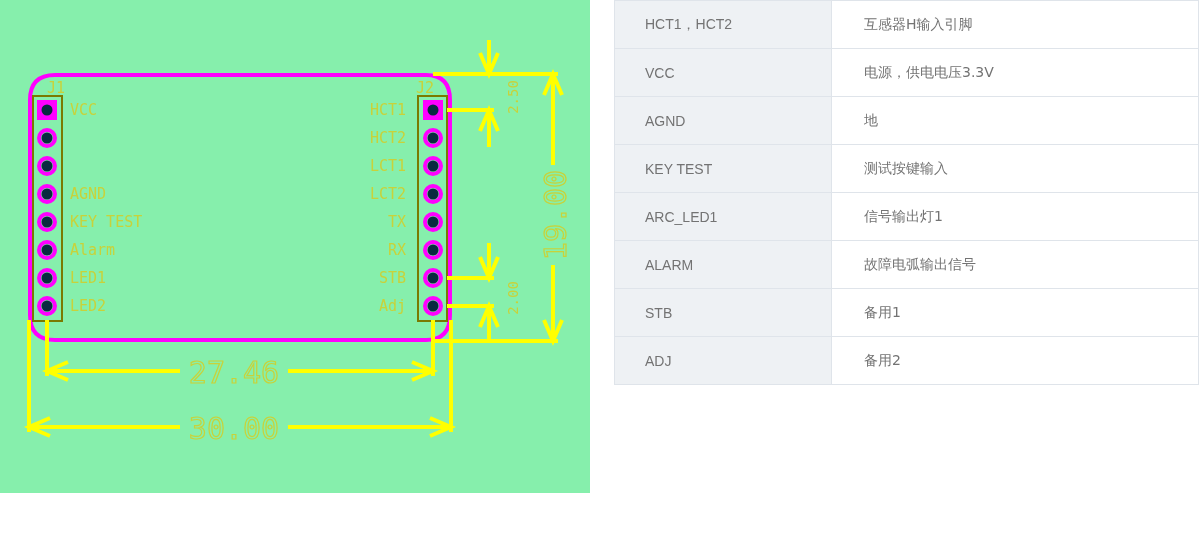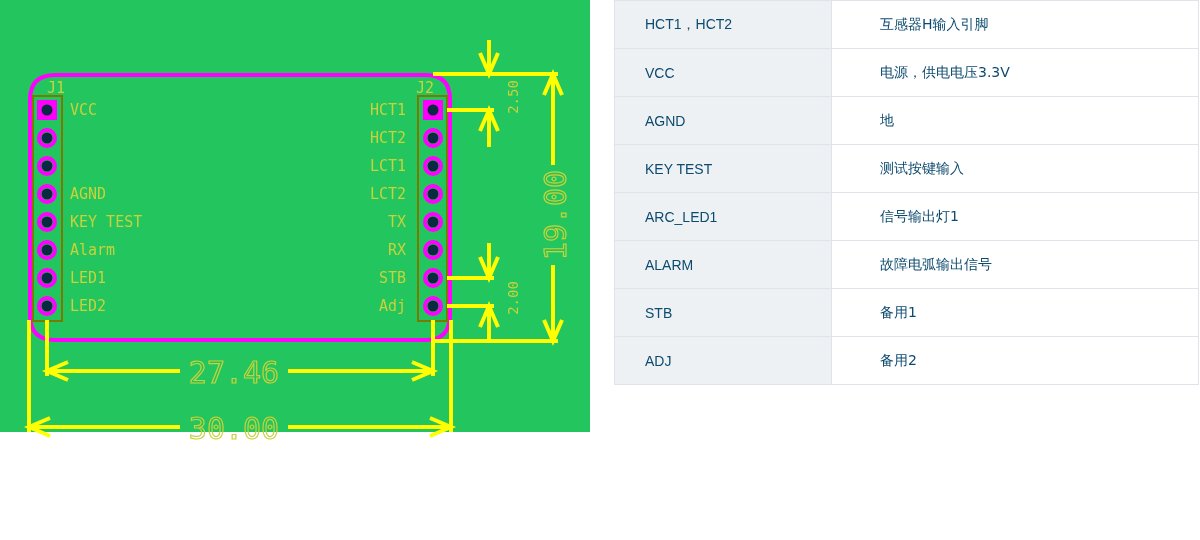--- a/index.html
+++ b/index.html
@@ -1,24 +1,24 @@
 <!DOCTYPE html>
 <html><head>
 <meta charset="utf-8">
 <style>
   html, body { margin: 0; padding: 0; }
   body { width: 1200px; height: 540px; position: relative; overflow: hidden; background: #ffffff; font-family: "DejaVu Sans", sans-serif; }
-  #pcb { position: absolute; left: 0; top: 0; width: 590px; height: 432px; background: #22c55e; }
+  #pcb { position: absolute; left: 0; top: 0; width: 590px; height: 493px; background: #86efac; }
   #pcb svg { position: absolute; left: 0; top: 0; }
   .silk { font-family: "DejaVu Sans Mono", monospace; fill: #c8d23a; font-size: 15px; }
   .dimtxt { font-family: "DejaVu Sans Mono", monospace; fill: none; stroke: #c8d23a; stroke-width: 1.2; font-size: 30px; }
   #pin-table { position: absolute; left: 614px; top: 0; width: 585px; border-collapse: collapse; table-layout: fixed; border: 1px solid #dfe4ea; }
-  #pin-table td { height: 48px; border-top: 1px solid #dfe4ea; border-bottom: 1px solid #dfe4ea; font-size: 14px; color: #0c4a6e; padding: 0; vertical-align: middle; box-sizing: border-box; }
+  #pin-table td { height: 48px; border-top: 1px solid #dfe4ea; border-bottom: 1px solid #dfe4ea; font-size: 14px; color: #737373; padding: 0; vertical-align: middle; box-sizing: border-box; }
   #pin-table td.pin { width: 217px; background: #eef1f4; padding-left: 30px; border-right: 1px solid #dfe4ea; font-family: "Liberation Sans", sans-serif; }
-  #pin-table td.desc { background: #ffffff; padding-left: 48px; font-family: "DejaVu Sans", sans-serif; }
+  #pin-table td.desc { background: #ffffff; padding-left: 32px; font-family: "DejaVu Sans", sans-serif; }
 </style>
 </head>
 <body>
 
 <div id="pcb">
   <svg width="590" height="540" xmlns="http://www.w3.org/2000/svg">
 
     <path d="M 30 100 Q 30 75 55 75 L 426 75 Q 450 75 450 100 L 450 315 Q 450 340 426 340 L 55 340 Q 30 340 30 315 Z" fill="none" stroke="#ff00ff" stroke-width="4"></path>
 
     <rect x="33" y="96" width="29" height="225" fill="none" stroke="#7a7a00" stroke-width="2"></rect>

